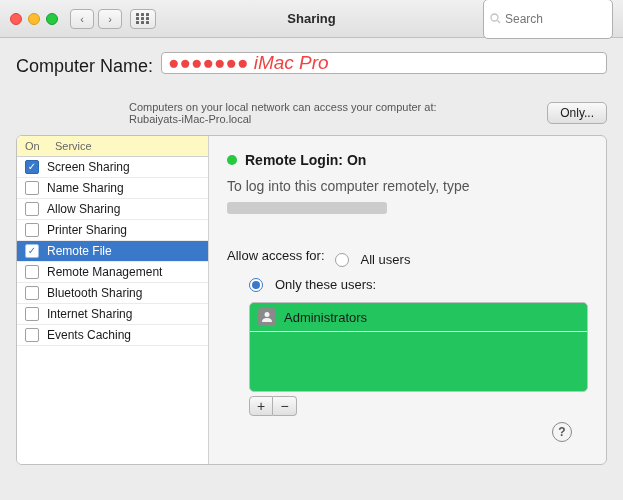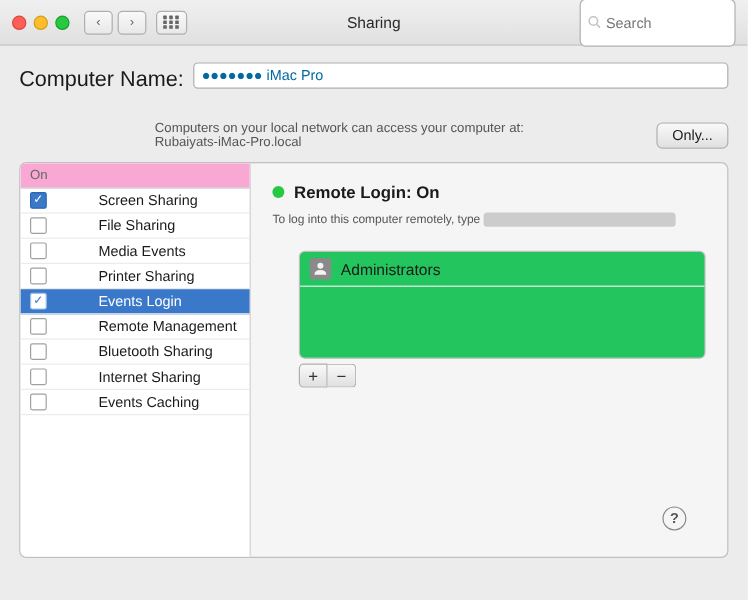--- a/index.html
+++ b/index.html
@@ -77,21 +77,21 @@
       grid-template-columns: repeat(3, 4px);
       gap: 1px;
     }
     .grid-dot { width: 3px; height: 3px; background: #666; border-radius: 0.5px; }
 
     .titlebar-title {
       position: absolute;
       left: 50%;
       transform: translateX(-50%);
       font-size: 13px;
-      font-weight: 400;
+      font-weight: 700;
       color: #2a2a2a;
     }
 
     .search-box {
       margin-left: auto;
       display: flex;
       align-items: center;
       background: white;
       border: 1px solid #b0b0b0;
       border-radius: 5px;
@@ -130,23 +130,24 @@
       min-width: 105px;
       text-align: right;
     }
     .computer-name-input {
       flex: 1;
       height: 22px;
       background: white;
       border: 1px solid #b0b0b0;
       border-radius: 4px;
       padding: 0 6px;
-      font-size: 12px;
-      color: #0369a1;
+      font-size: 19px;
+      color: #ef4444;
       outline: none;
+      font-style: italic;
     }
 
     .computer-name-subrow {
       display: flex;
       align-items: center;
       margin-bottom: 10px;
       padding-left: 113px;
       margin-top: 24px;
     }
     .subtext {
@@ -182,34 +183,33 @@
       width: 192px;
       background: white;
       border-right: 1px solid #d0d0d0;
       flex-shrink: 0;
     }
 
     .service-header {
       display: flex;
       padding: 4px 8px;
       border-bottom: 1px solid #d0d0d0;
-      background: #f9a8d4;
+      background: #fef9c3;
       font-size: 11px;
       color: #666;
     }
     .service-header-on { width: 30px; }
     .service-header-label { flex: 1; }
 
     .service-item {
       display: flex;
       align-items: center;
       padding: 3px 8px;
       cursor: pointer;
       border-bottom: 1px solid #ebebeb;
-      gap: 35px;
     }
     .service-item.selected {
       background: #3a78c9;
       color: white;
     }
 
     .checkbox {
       width: 14px;
       height: 14px;
       border: 1px solid #a0a0a0;
@@ -266,23 +266,23 @@
       background: #28c840;
       margin-right: 8px;
       flex-shrink: 0;
     }
     .status-title {
       font-size: 14px;
       font-weight: 600;
     }
 
     .status-desc {
-      font-size: 10px;
+      font-size: 14px;
       color: #555;
-      margin-bottom: 14px;
+      margin-bottom: 26px;
       line-height: 1.5;
     }
     .status-desc .masked {
       background: #ccc;
       border-radius: 3px;
       color: transparent;
       display: inline-block;
       width: 160px;
       height: 12px;
       vertical-align: middle;
@@ -445,42 +445,43 @@
       <span>Rubaiyats-iMac-Pro.local</span>
     </span>
     <button class="edit-btn">Only...</button>
   </div>
 
   <div class="main-panel">
 
     <div class="service-list">
       <div class="service-header">
         <span class="service-header-on">On</span>
+        <span class="service-header-label">Service</span>
       </div>
 
       <div id="service-items-container">
           <div class="service-item">
             <div class="checkbox checked"></div>
             <span class="service-name">Screen Sharing</span>
           </div>
           <div class="service-item">
             <div class="checkbox"></div>
-            <span class="service-name">File Sharing</span>
-          </div>
-          <div class="service-item">
-            <div class="checkbox"></div>
-            <span class="service-name">Media Events</span>
+            <span class="service-name">Name Sharing</span>
+          </div>
+          <div class="service-item">
+            <div class="checkbox"></div>
+            <span class="service-name">Allow Sharing</span>
           </div>
           <div class="service-item">
             <div class="checkbox"></div>
             <span class="service-name">Printer Sharing</span>
           </div>
           <div class="service-item selected">
             <div class="checkbox checked"></div>
-            <span class="service-name">Events Login</span>
+            <span class="service-name">Remote File</span>
           </div>
           <div class="service-item">
             <div class="checkbox"></div>
             <span class="service-name">Remote Management</span>
           </div>
           <div class="service-item">
             <div class="checkbox"></div>
             <span class="service-name">Bluetooth Sharing</span>
           </div>
           <div class="service-item">
@@ -497,20 +498,32 @@
     <div class="right-panel">
       <div class="status-row">
         <div class="status-dot"></div>
         <span class="status-title">Remote Login: On</span>
       </div>
       <div class="status-desc">
         <span>To log into this computer remotely, type</span>
         <span class="masked">&nbsp;</span>
       </div>
 
+      <div class="access-section">
+        <div class="radio-row">
+          <span class="access-label">Allow access for:</span>
+          <div class="radio-btn" style="margin-left: 10px;"></div>
+          <span class="radio-label" style="margin-left: 4px;">All users</span>
+        </div>
+        <div class="radio-row">
+          <div style="width:22px;"></div>
+          <div class="radio-btn selected"></div>
+          <span class="radio-label" style="margin-left: 4px;">Only these users:</span>
+        </div>
+      </div>
 
       <div class="users-box">
         <div class="users-box-item">
           <div class="users-icon">
             <svg width="14" height="14" viewBox="0 0 14 14">
               <circle cx="7" cy="4.5" r="2.5" fill="white"></circle>
               <path d="M2 12 Q2 8 7 8 Q12 8 12 12" fill="white"></path>
             </svg>
           </div>
           <span>Administrators</span>

